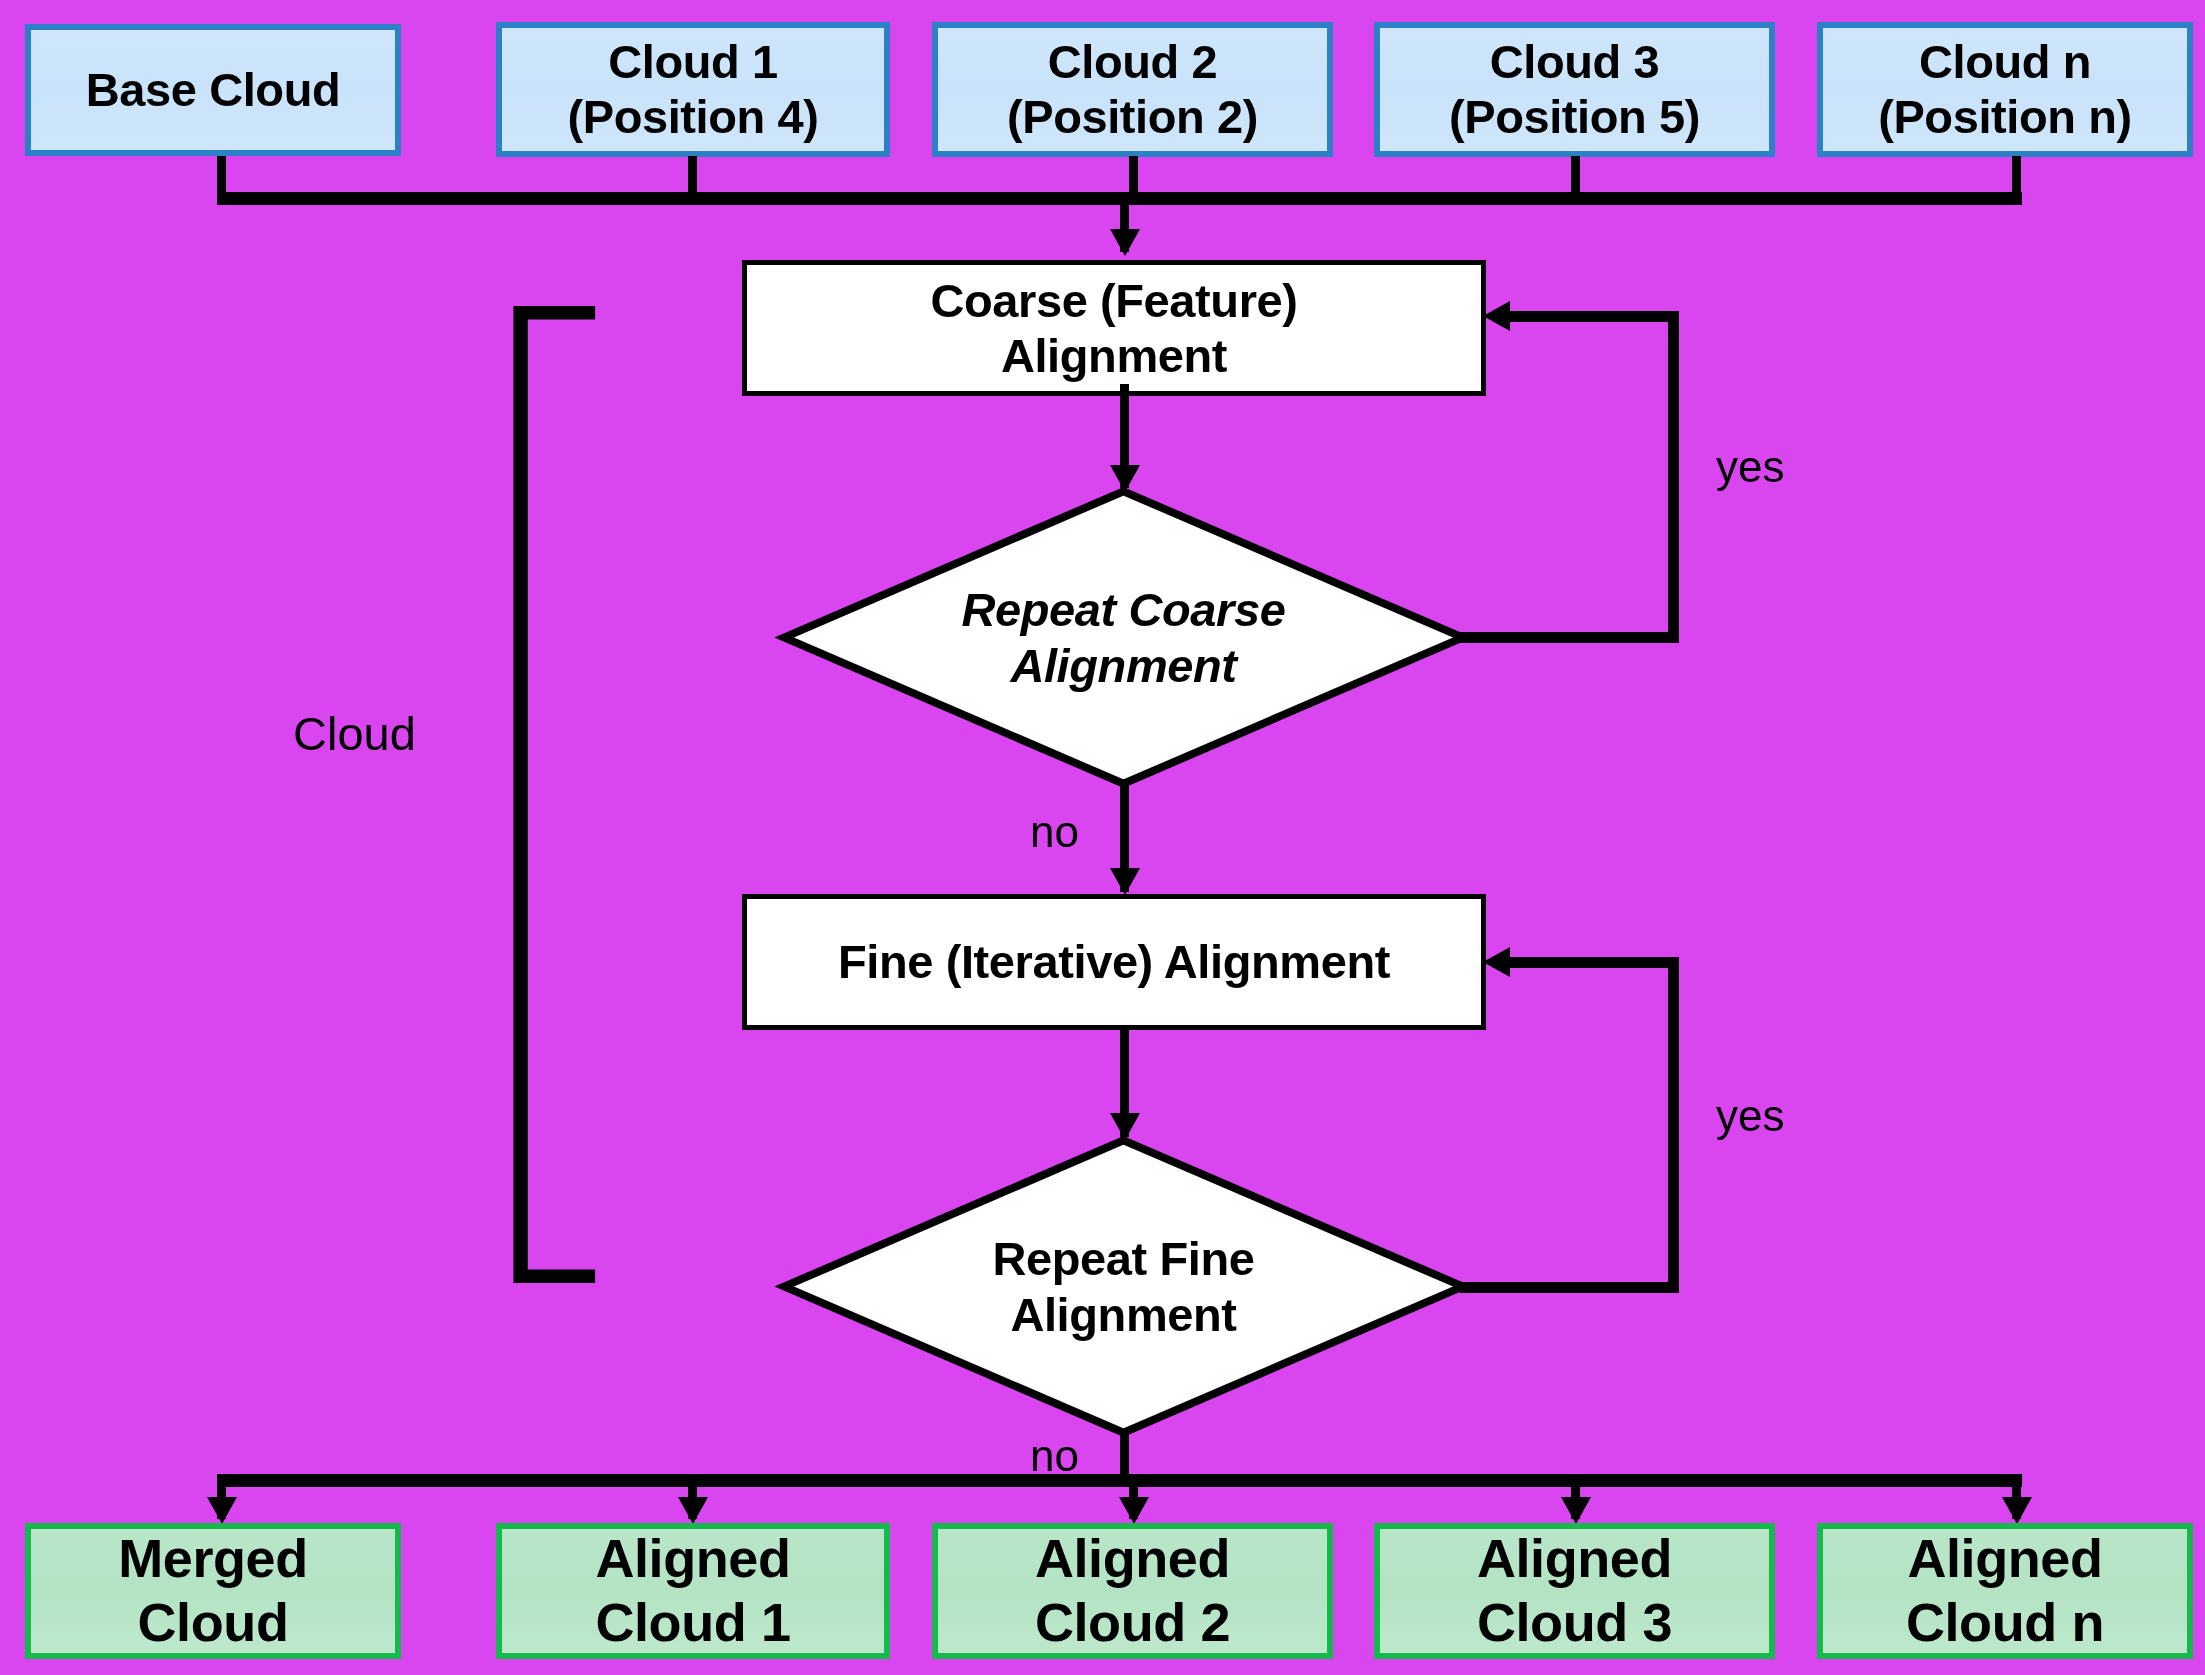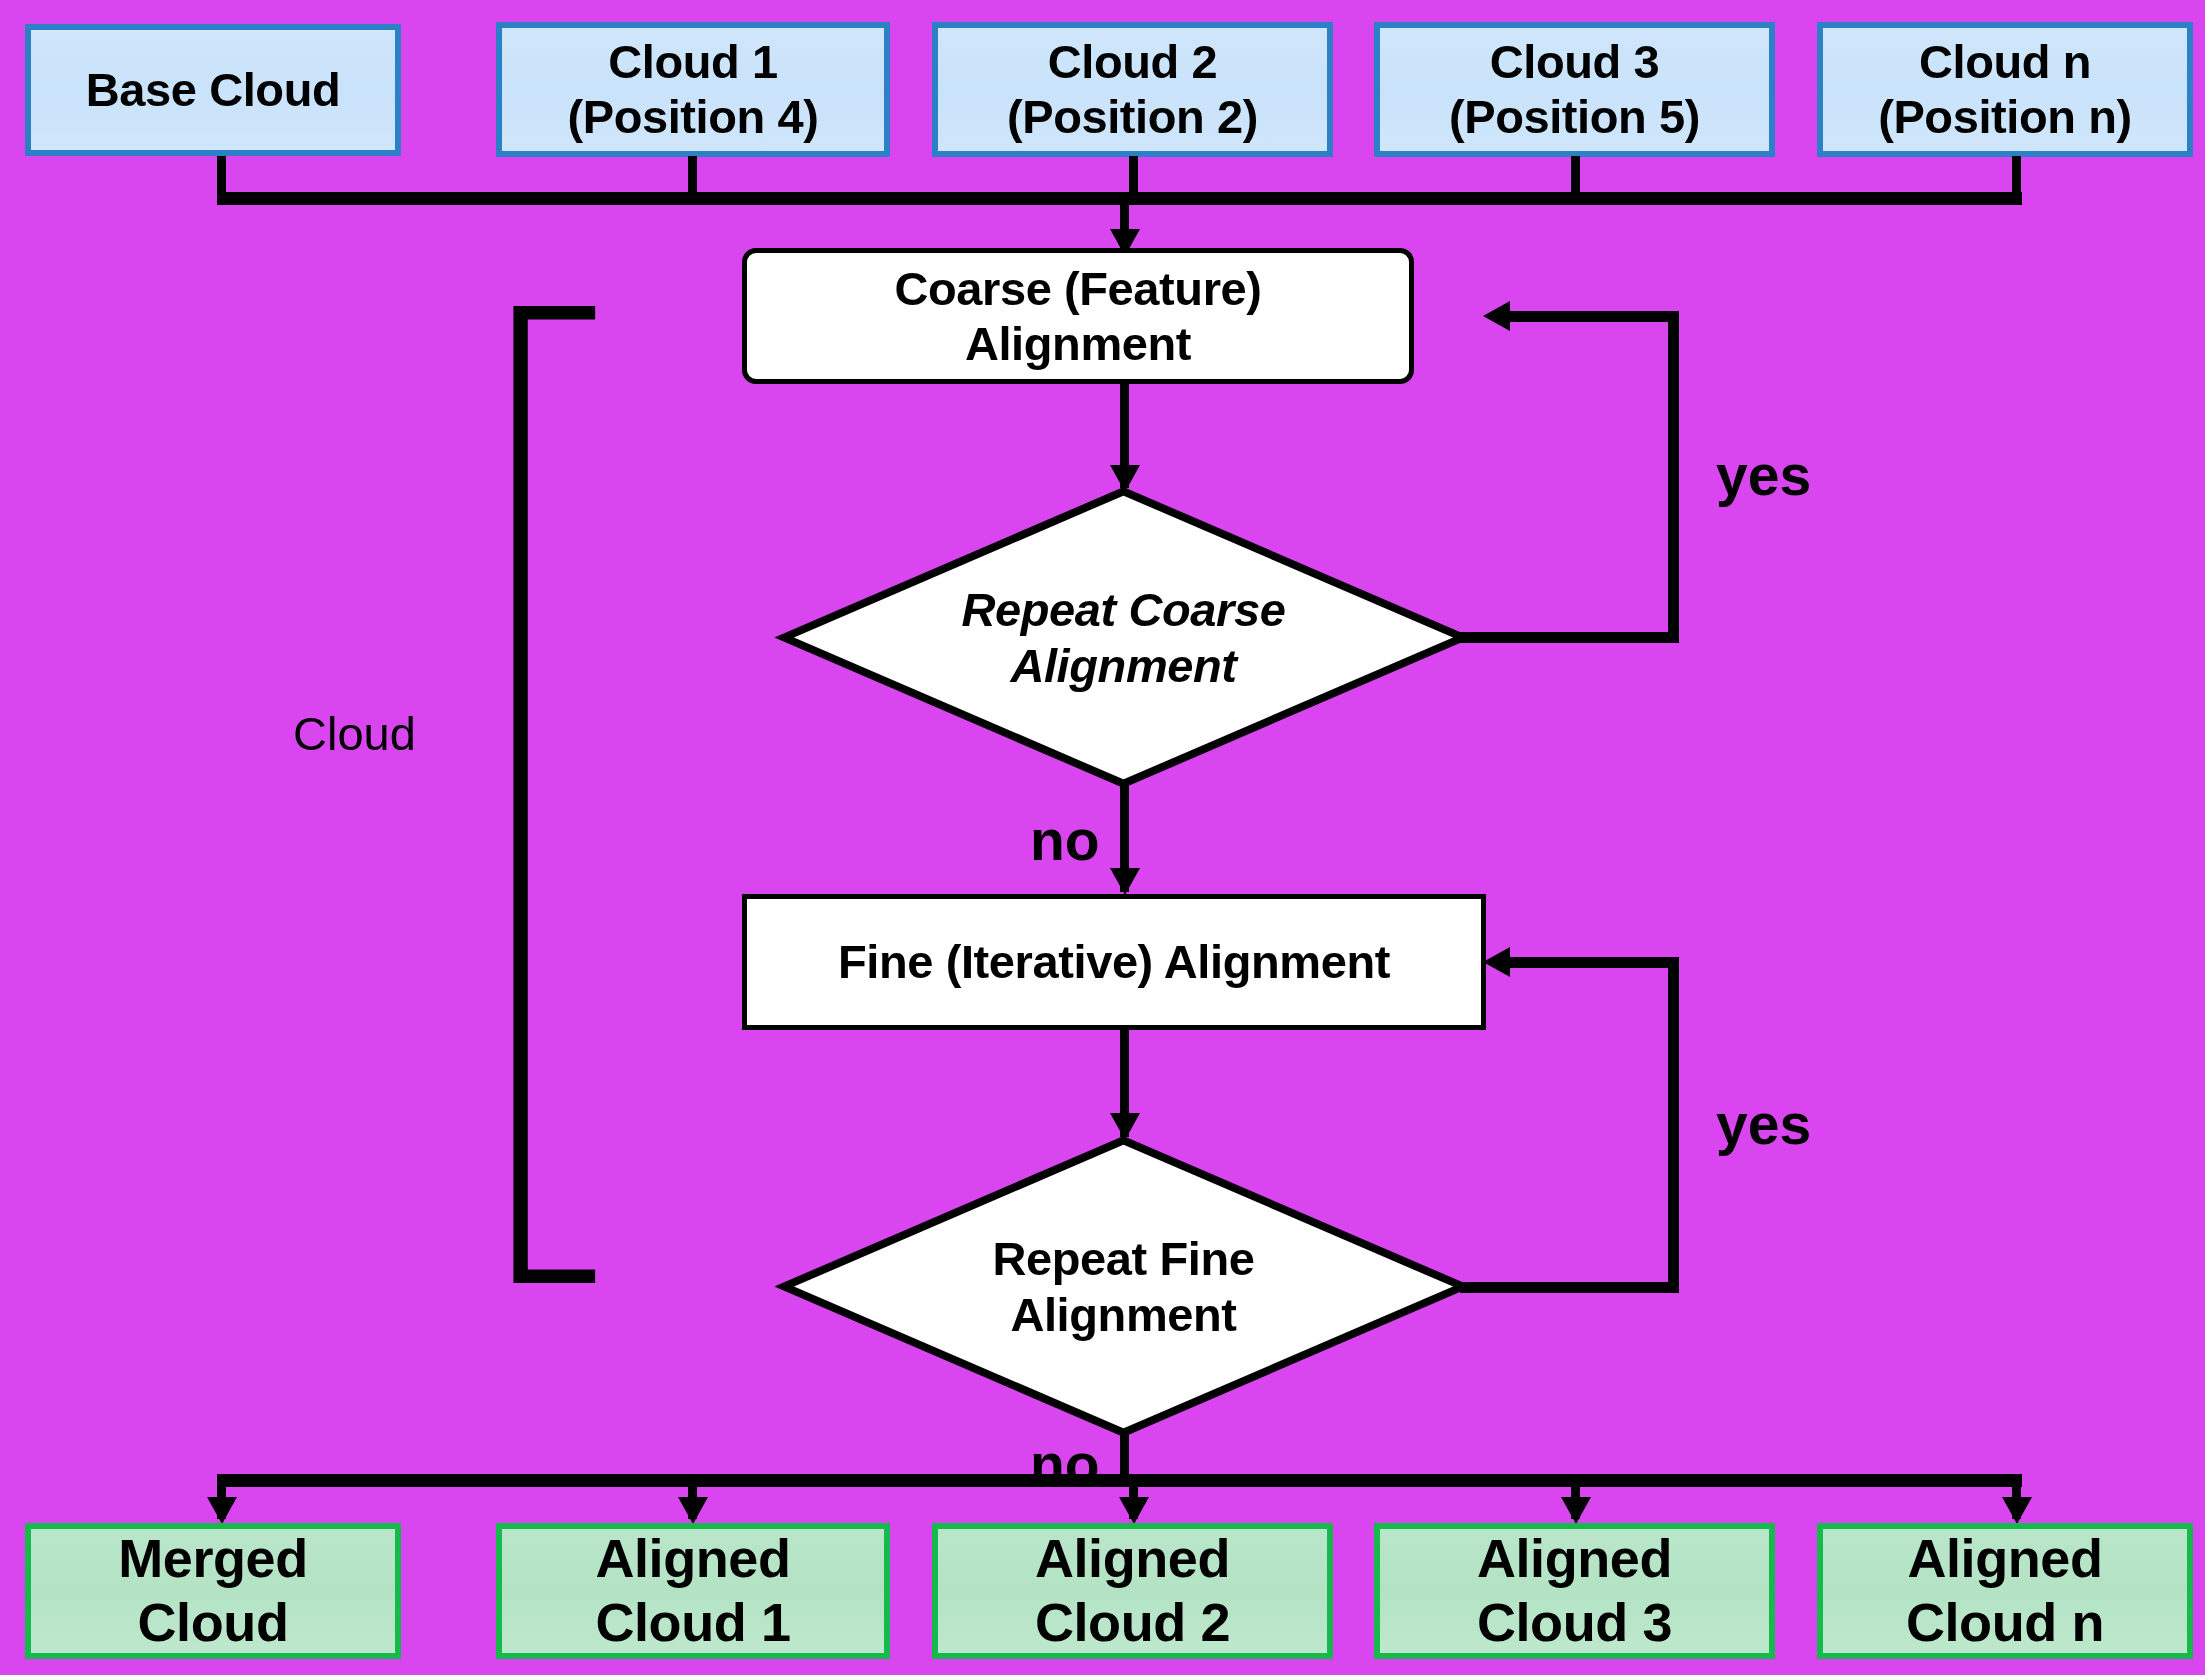--- a/index.html
+++ b/index.html
@@ -62,23 +62,23 @@
   .arrow-left{
     position:absolute;width:0;height:0;
     border-top:15px solid transparent;
     border-bottom:15px solid transparent;
     border-right:27px solid #000000;
   }
 
   
   .edge-label{
     position:absolute;
-    font-size:57px;
-    color:#000000;
-    font-weight:bold;
+    font-size:44px;
+    color:#000000;
+    font-weight:normal;
     white-space:nowrap;
     letter-spacing:0px;
   }
   .loop-label{
     position:absolute;
     font-size:47px;
     color:#000000;
     font-weight:normal;
     line-height:1.22;
     text-align:center;
@@ -122,21 +122,21 @@
   <div class="vline" style="left:688px;  top:156px; width:9.3px; height:44px;"></div>
   <div class="vline" style="left:1129px; top:156px; width:9.3px; height:44px;"></div>
   <div class="vline" style="left:1571px; top:156px; width:9.3px; height:44px;"></div>
   <div class="vline" style="left:2012px; top:156px; width:9.3px; height:44px;"></div>
 
   <div class="hline" style="left:217px; top:192px; width:1805px; height:13px;"></div>
 
   <div class="vline" style="left:1120px; top:205px; width:9.3px; height:47px;"></div>
   <div class="arrow-down" style="left:1110px; top:229px;"></div>
 
-  <div class="node proc-box" style="left:742px; top:248px; width:672px; height:136px;border-radius:14px;">
+  <div class="node proc-box" style="left:742px; top:260px; width:744px; height:136px;">
     <span class="ln">Coarse (Feature)</span>
     <span class="ln">Alignment</span>
   </div>
 
   <div class="vline" style="left:1120px; top:384px; width:9.3px; height:104px;"></div>
   <div class="arrow-down" style="left:1110px; top:465px;"></div>
 
   <div class="diamond" style="left:780px; top:487px; width:687px; height:301px;font-style:italic;">
     <svg viewBox="0 0 960 420" preserveAspectRatio="none" aria-hidden="true">
       <polygon points="480,6 954,210 480,414 6,210" fill="#ffffff" stroke="#000000" stroke-width="11"></polygon>

